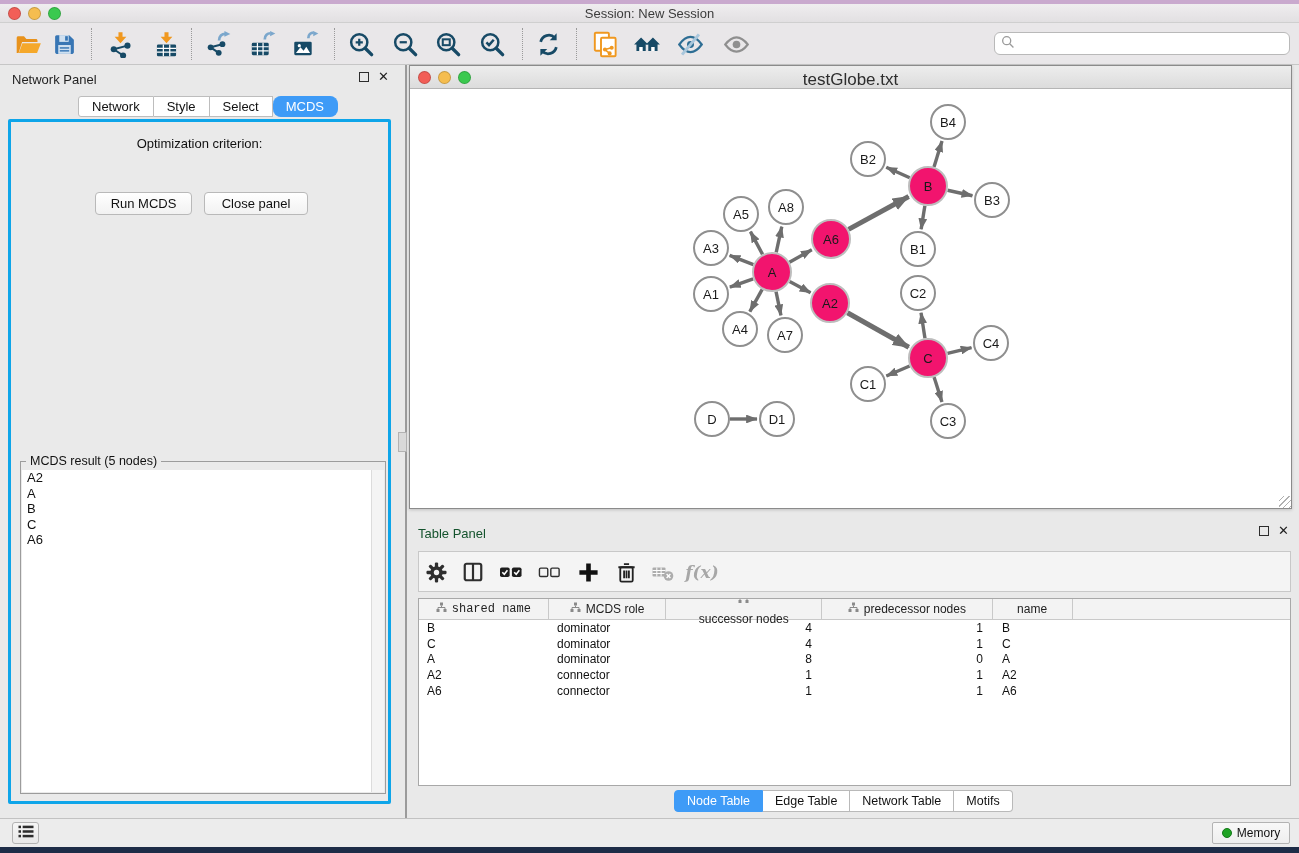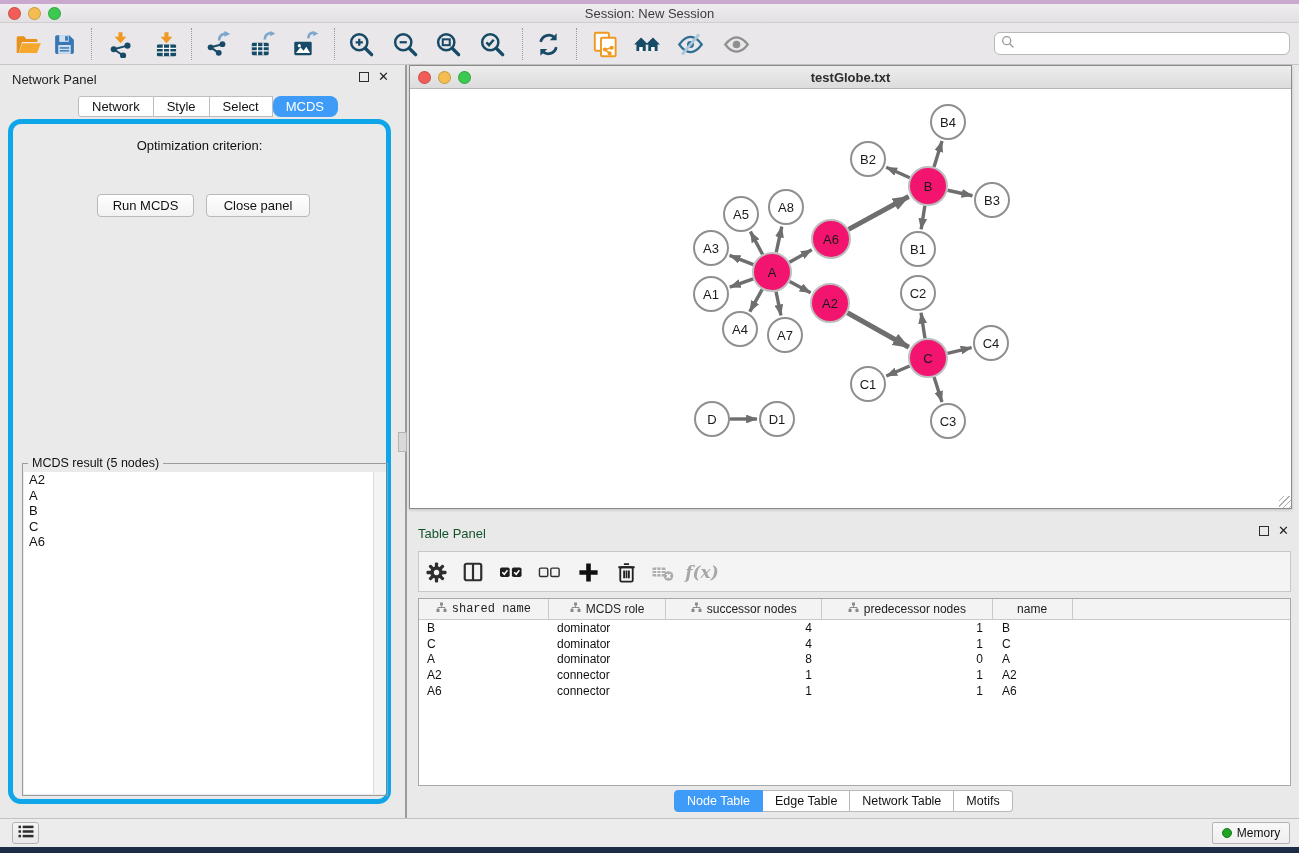--- a/index.html
+++ b/index.html
@@ -41,21 +41,21 @@
   .panel-icons { position:absolute; top:7px; display:flex; gap:9px; align-items:center; }
   .cp-title-icons { right:16px; }
   .float-ic { width:10px; height:10px; border:1.6px solid #2d2d2d; display:inline-block; }
   .close-ic { font-size:13px; font-weight:bold; color:#1d1d1d; line-height:10px; }
   .tabs-row { position:absolute; left:78px; top:31px; display:flex; height:21px; }
   .tab { font-size:13px; padding:0 13px; display:flex; align-items:center;
     background:#fff; border:1px solid #bdbdbd; border-left:none; color:#111; }
   .tab:first-child { border-left:1px solid #bdbdbd; border-radius:3px 0 0 3px; }
   .tab.active { background:#3e9bf7; border-color:#3e9bf7; color:#fff; border-radius:8px; }
   .cp-box { position:absolute; left:8px; top:54px; width:383px; height:685px;
-    border:5px solid #0ea5e9; background:#eaeaea; border-radius:13px; }
+    border:3px solid #0ea5e9; background:#eaeaea; border-radius:2px; }
   .opt-label { position:absolute; left:0; width:100%; top:14px; text-align:center;
     font-size:13px; color:#111; }
   .criterion { position:absolute; left:34px; top:37px; width:314px; height:23px;
     background:#fff; border:1px solid #b5b5b5; border-radius:3px;
     display:flex; align-items:center; }
   .criterion .val { flex:1; font-size:13px; padding-left:8px; color:#111; white-space:nowrap; }
   .criterion .stepper { width:21px; height:23px; margin:-1px -1px -1px 0;
     background:linear-gradient(#6cb0f9,#2f8cf2); border-radius:0 3px 3px 0;
     display:flex; align-items:center; justify-content:center; }
   .btn { position:absolute; height:23px; background:linear-gradient(#ffffff,#f2f2f2);
@@ -78,21 +78,21 @@
   .v-grip { position:absolute; left:398px; top:367px; width:9px; height:20px;
     background:#d9d9d9; border:1px solid #b2b2b2; }
 
   
   .net-frame { position:absolute; left:409px; top:0px; width:883px; height:444px;
     border:1px solid #8b8b8b; background:#fff; box-shadow:0 1px 3px rgba(0,0,0,.18); }
   .net-titlebar { position:absolute; left:0; top:0; width:100%; height:23px;
     background:linear-gradient(#ededed,#dcdcdc); border-bottom:1px solid #b5b5b5; }
   .net-titlebar .traffic { top:5px; }
   .net-title { position:absolute; left:0; right:0; top:4px; text-align:center;
-    font-size:13px; color:#2d2d2d;font-weight:bold; }
+    font-size:17px; color:#2d2d2d; }
   .net-canvas { position:absolute; left:0; top:23px; width:881px; height:419px; background:#fff; }
   .resize-grip { position:absolute; right:0; bottom:0; width:12px; height:12px;
     background:repeating-linear-gradient(135deg,transparent 0 3px,#b0b0b0 3px 4px); }
 
   
   .table-panel { position:absolute; left:407px; top:447px; width:892px; height:306px; }
   .tp-title { position:absolute; left:11px; top:14px; font-size:13px; color:#14532d; }
   .tp-title-icons { right:10px; top:14px; }
   .tp-toolbar { position:absolute; left:11px; top:39px; width:873px; height:41px;
     background:#f4f4f4; border:1px solid #c8c8c8; }
@@ -497,21 +497,21 @@
                 <span><svg viewBox="0 0 11 11" width="11" height="11">
                     <g fill="#8a8a8a">
                       <rect x="4" y="0.5" width="3" height="3"></rect>
                       <rect x="0.5" y="7" width="3" height="3"></rect>
                       <rect x="7.5" y="7" width="3" height="3"></rect>
                     </g>
                     <path d="M5.5 3.5v2M2 7V5.5h7V7" stroke="#8a8a8a" fill="none" stroke-width="1"></path>
                   </svg></span>
                 <span>MCDS role</span>
               </div>
-              <div class="th" style="width: 156px;">
+              <div class="th" style="width: 156px; flex-direction: column;">
                 <span><svg viewBox="0 0 11 11" width="11" height="11">
                     <g fill="#8a8a8a">
                       <rect x="4" y="0.5" width="3" height="3"></rect>
                       <rect x="0.5" y="7" width="3" height="3"></rect>
                       <rect x="7.5" y="7" width="3" height="3"></rect>
                     </g>
                     <path d="M5.5 3.5v2M2 7V5.5h7V7" stroke="#8a8a8a" fill="none" stroke-width="1"></path>
                   </svg></span>
                 <span>successor nodes</span>
               </div>

